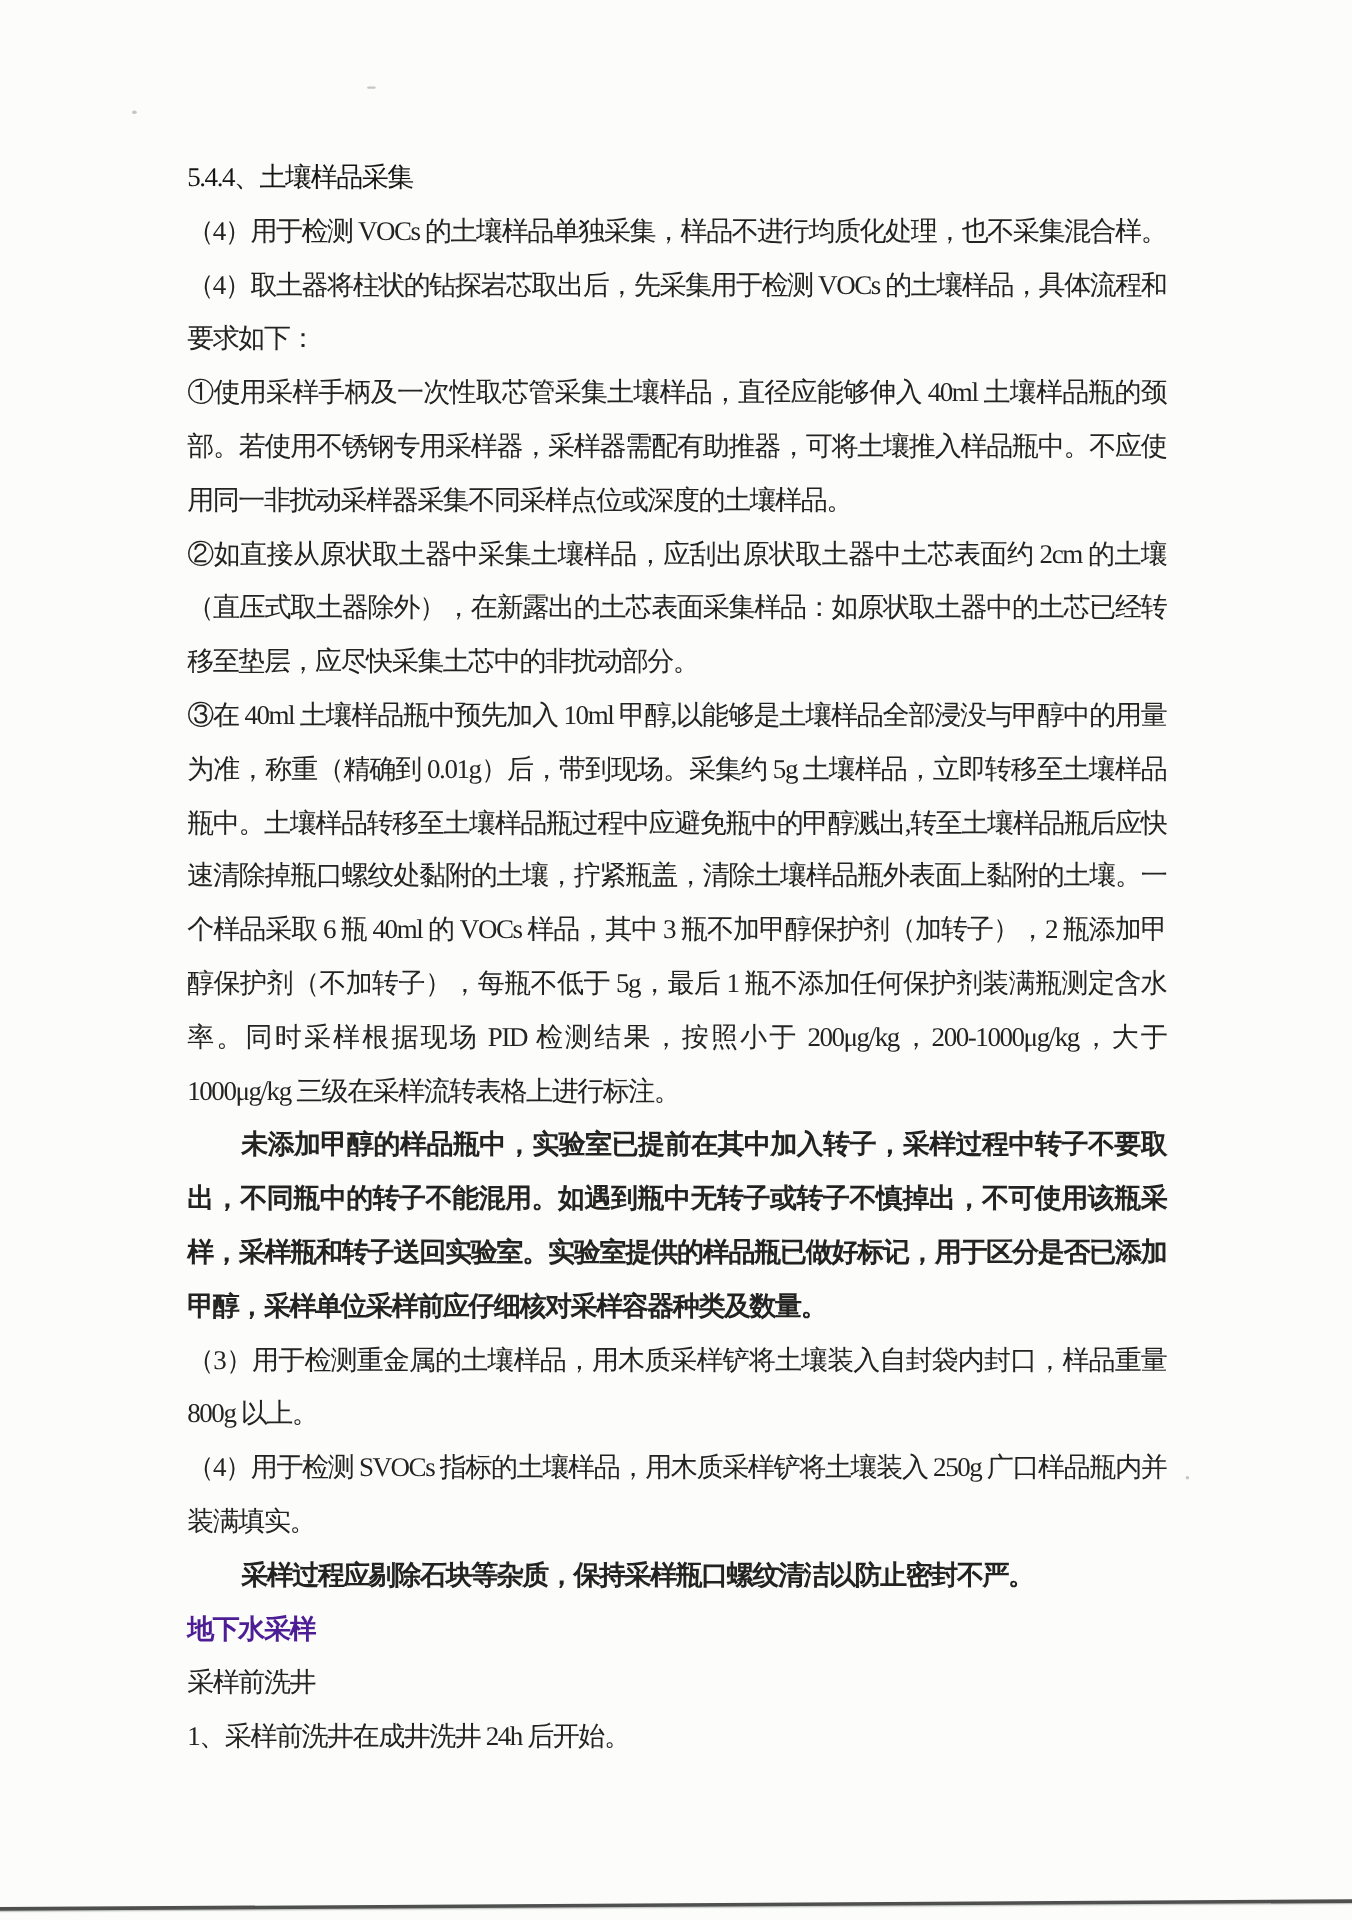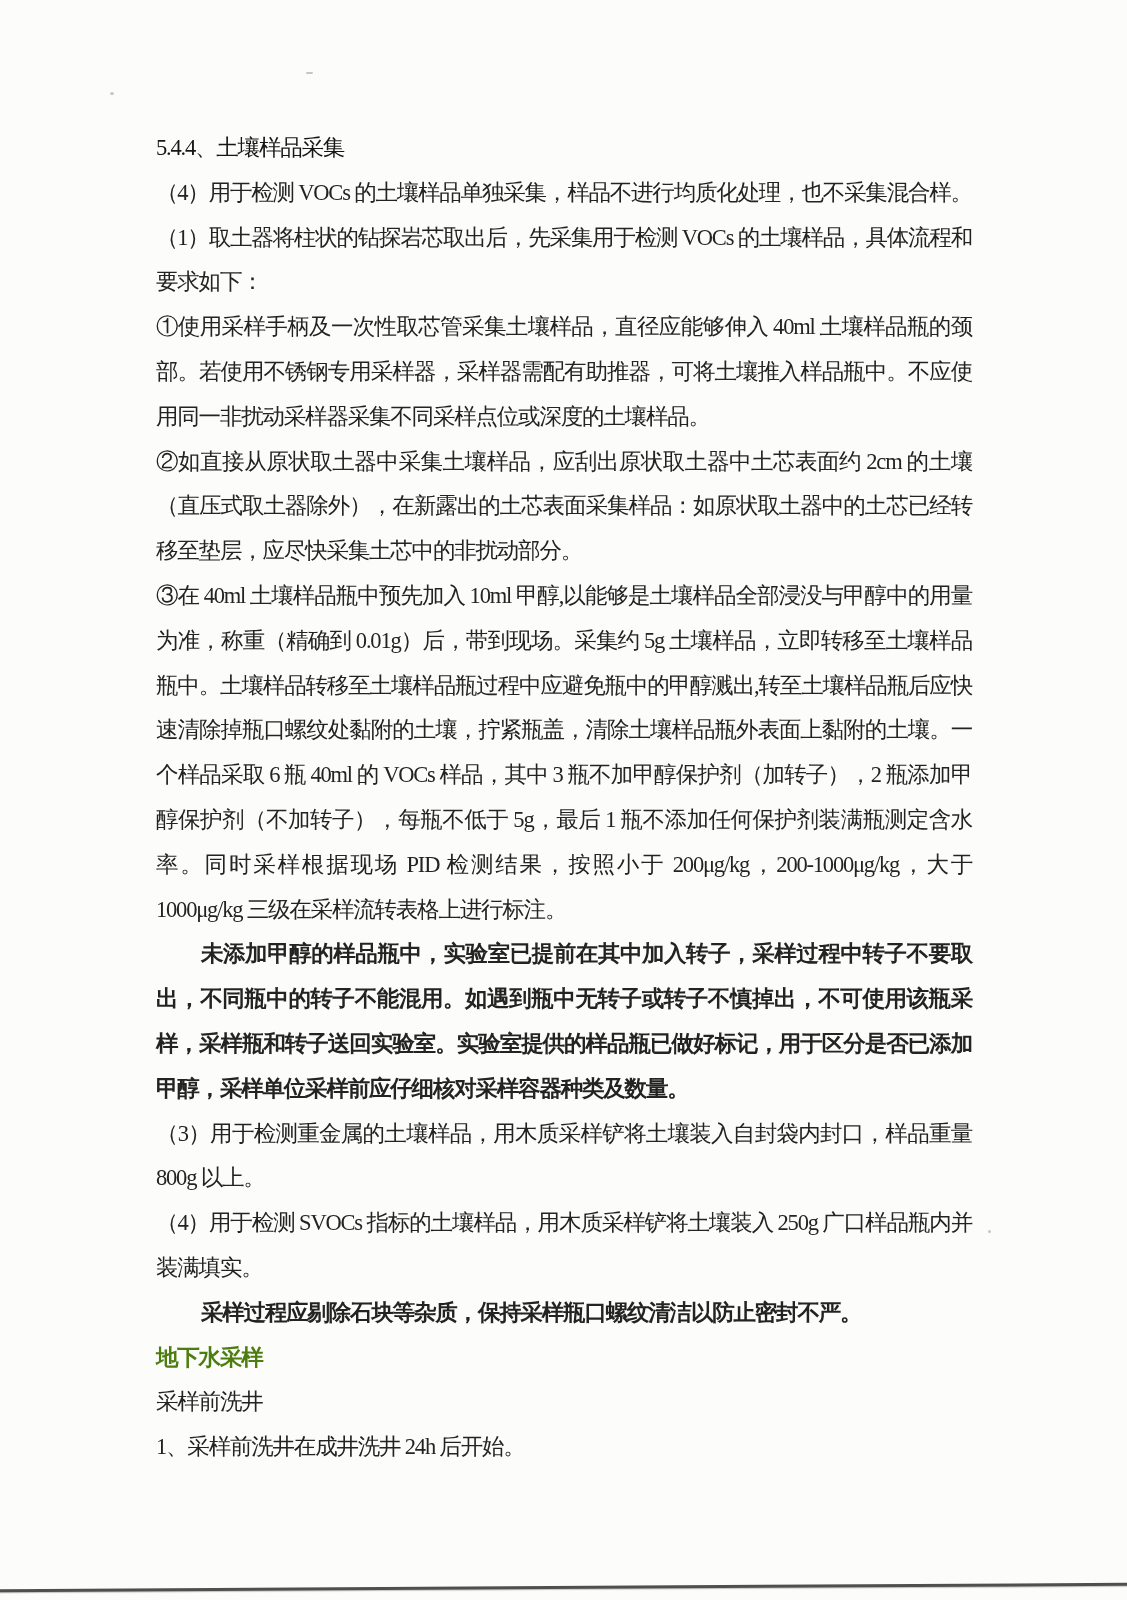--- a/index.html
+++ b/index.html
@@ -17,21 +17,21 @@
     position:absolute;
     left:156px;top:126px;width:816px;
     font-size:22.5px;
     line-height:44.8px;
     letter-spacing:-1.2px;
     color:#232323;
     text-align:justify;
   }
   .content p{margin:0;padding:0;}
   .h{font-weight:400;color:#161616;}
-  .b{font-weight:700;color:#4d7c0f;}
+  .b{font-weight:700;color:#4c1d95;}
   .ind{text-indent:2em;font-weight:bold;}
   .scan-line{
     position:absolute;
     left:-6px;top:1586px;width:1140px;height:2.5px;
     background:#4f4f4f;
     transform:rotate(-0.33deg);
     transform-origin:50% 50%;
     box-shadow:0 1px 1px rgba(120,130,125,0.45);
   }
   .speck{
@@ -47,21 +47,21 @@
 
 <div class="page">
 
   <span class="speck s1"></span>
   <span class="speck s2"></span>
   <span class="speck s3"></span>
 
   <div class="content">
     <p class="h">5.4.4、土壤样品采集</p>
     <p>（4）用于检测 VOCs 的土壤样品单独采集，样品不进行均质化处理，也不采集混合样。</p>
-    <p>（1）取土器将柱状的钻探岩芯取出后，先采集用于检测 VOCs 的土壤样品，具体流程和要求如下：</p>
+    <p>（4）取土器将柱状的钻探岩芯取出后，先采集用于检测 VOCs 的土壤样品，具体流程和要求如下：</p>
     <p>①使用采样手柄及一次性取芯管采集土壤样品，直径应能够伸入 40ml 土壤样品瓶的颈部。若使用不锈钢专用采样器，采样器需配有助推器，可将土壤推入样品瓶中。不应使用同一非扰动采样器采集不同采样点位或深度的土壤样品。</p>
     <p>②如直接从原状取土器中采集土壤样品，应刮出原状取土器中土芯表面约 2cm 的土壤（直压式取土器除外），在新露出的土芯表面采集样品：如原状取土器中的土芯已经转移至垫层，应尽快采集土芯中的非扰动部分。</p>
     <p>③在 40ml 土壤样品瓶中预先加入 10ml 甲醇,以能够是土壤样品全部浸没与甲醇中的用量为准，称重（精确到 0.01g）后，带到现场。采集约 5g 土壤样品，立即转移至土壤样品瓶中。土壤样品转移至土壤样品瓶过程中应避免瓶中的甲醇溅出,转至土壤样品瓶后应快速清除掉瓶口螺纹处黏附的土壤，拧紧瓶盖，清除土壤样品瓶外表面上黏附的土壤。一个样品采取 6 瓶 40ml 的 VOCs 样品，其中 3 瓶不加甲醇保护剂（加转子），2 瓶添加甲醇保护剂（不加转子），每瓶不低于 5g，最后 1 瓶不添加任何保护剂装满瓶测定含水率。同时采样根据现场 PID 检测结果，按照小于 200μg/kg，200-1000μg/kg，大于 1000μg/kg 三级在采样流转表格上进行标注。</p>
     <p class="ind">未添加甲醇的样品瓶中，实验室已提前在其中加入转子，采样过程中转子不要取出，不同瓶中的转子不能混用。如遇到瓶中无转子或转子不慎掉出，不可使用该瓶采样，采样瓶和转子送回实验室。实验室提供的样品瓶已做好标记，用于区分是否已添加甲醇，采样单位采样前应仔细核对采样容器种类及数量。</p>
     <p>（3）用于检测重金属的土壤样品，用木质采样铲将土壤装入自封袋内封口，样品重量 800g 以上。</p>
     <p>（4）用于检测 SVOCs 指标的土壤样品，用木质采样铲将土壤装入 250g 广口样品瓶内并装满填实。</p>
     <p class="ind">采样过程应剔除石块等杂质，保持采样瓶口螺纹清洁以防止密封不严。</p>
     <p class="b">地下水采样</p>
     <p>采样前洗井</p>
     <p>1、采样前洗井在成井洗井 24h 后开始。</p>

